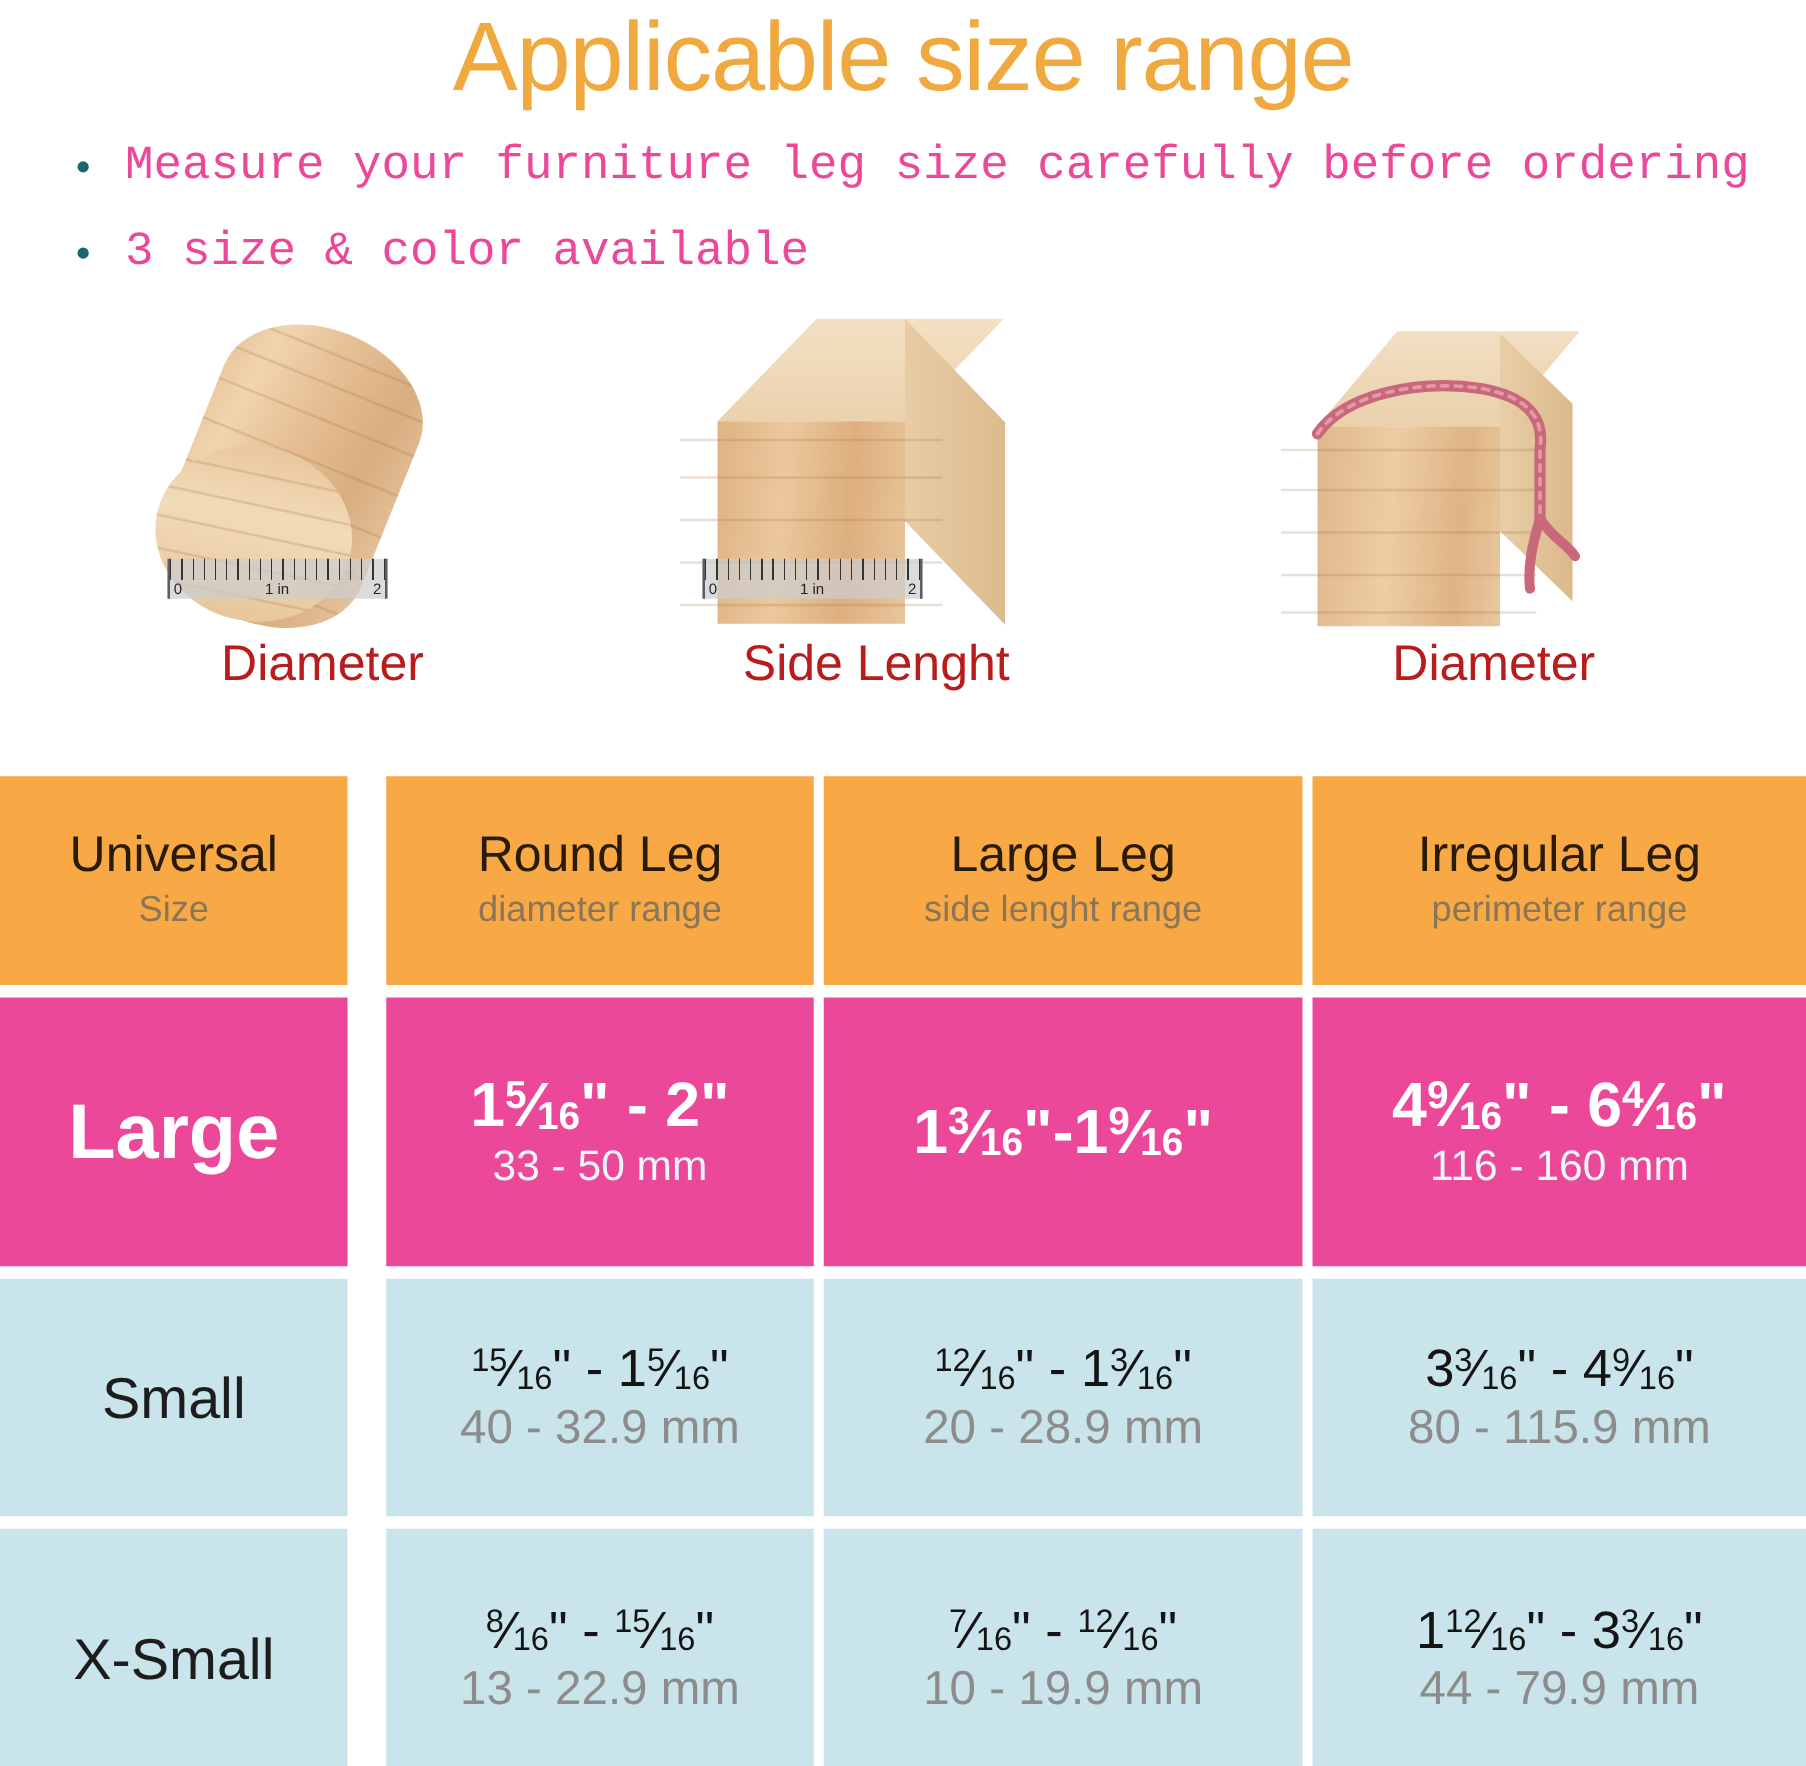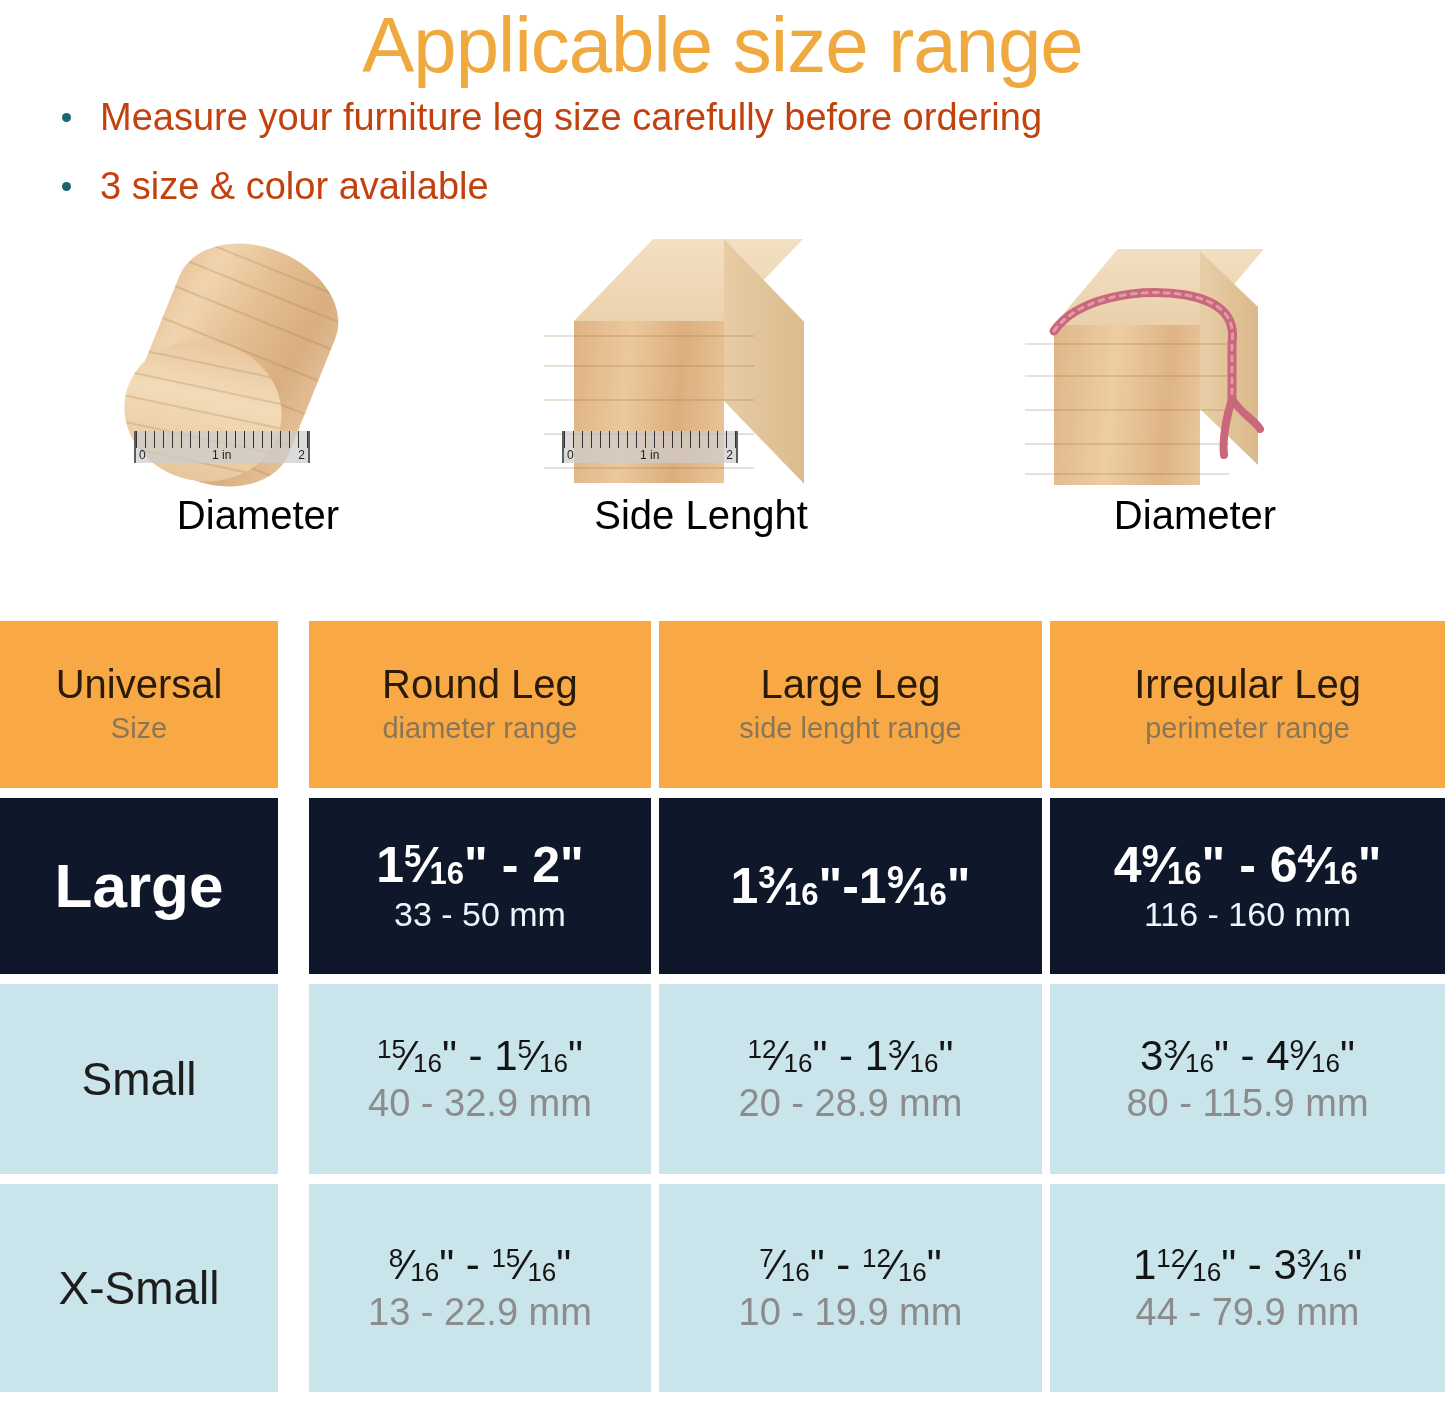--- a/index.html
+++ b/index.html
@@ -21,24 +21,25 @@
     color: #F0A93F;
     font-size: 78px;
     font-weight: 400;
     letter-spacing: -1px;
     line-height: 1;
     padding-top: 6px;
   }
 
   
   .bullets {
-    margin: 12px 0 0 0;
+    margin: 28px 0 0 0;
     padding: 0 0 0 52px;
     list-style: none;
-    color: #c2410c;
+    color: #ec4899;
+    font-family: Liberation Mono, monospace;
   }
   .bullet {
     position: relative;
     font-size: 38px;
     line-height: 1.12;
     padding-left: 48px;
     margin-bottom: 26px;
     white-space: nowrap;
   }
   .bullet-dot {
@@ -61,21 +62,21 @@
   .illus {
     position: absolute;
     text-align: center;
   }
   .illus-art {
     position: relative;
     height: 260px;
   }
   .illus-label {
     font-size: 40px;
-    color: #000000;
+    color: #b91c1c;
     line-height: 1;
     margin-top: 2px;
   }
 
   
   .cyl-body {
     position: absolute;
     left: 42px;
     top: 10px;
     width: 168px;
@@ -235,22 +236,22 @@
   }
   .head-sub {
     font-size: 29px;
     color: #8A7656;
     line-height: 1.2;
     margin-top: 6px;
   }
 
   
   .row-large .cell {
-    background: #0f172a;
-    height: 176px;
+    background: #ec4899;
+    height: 215px;
   }
   .size-name-lg {
     font-size: 62px;
     font-weight: bold;
     color: #ffffff;
     line-height: 1;
   }
   .val-main-lg {
     font-size: 50px;
     font-weight: bold;

